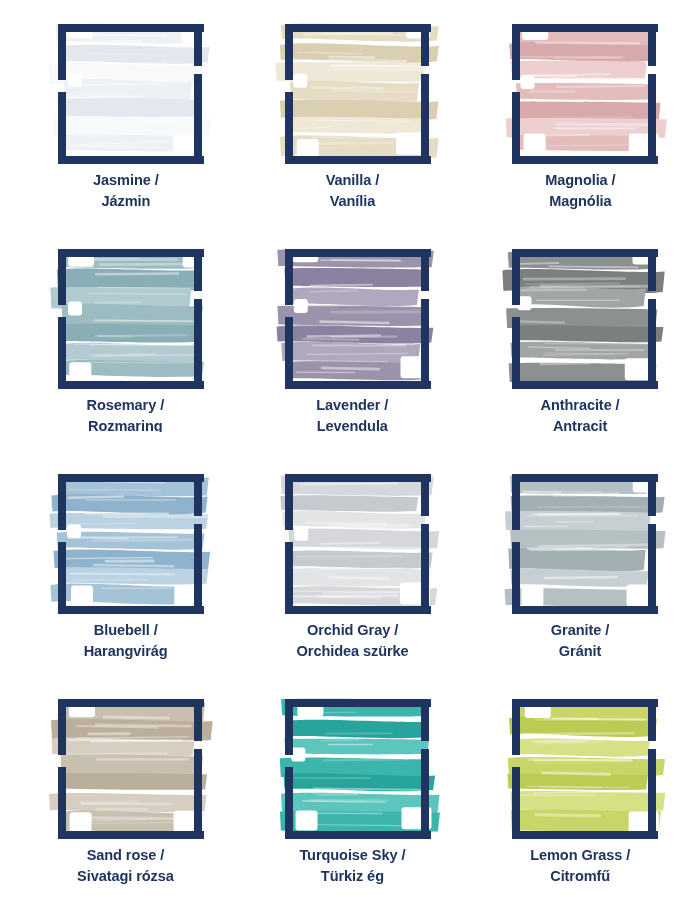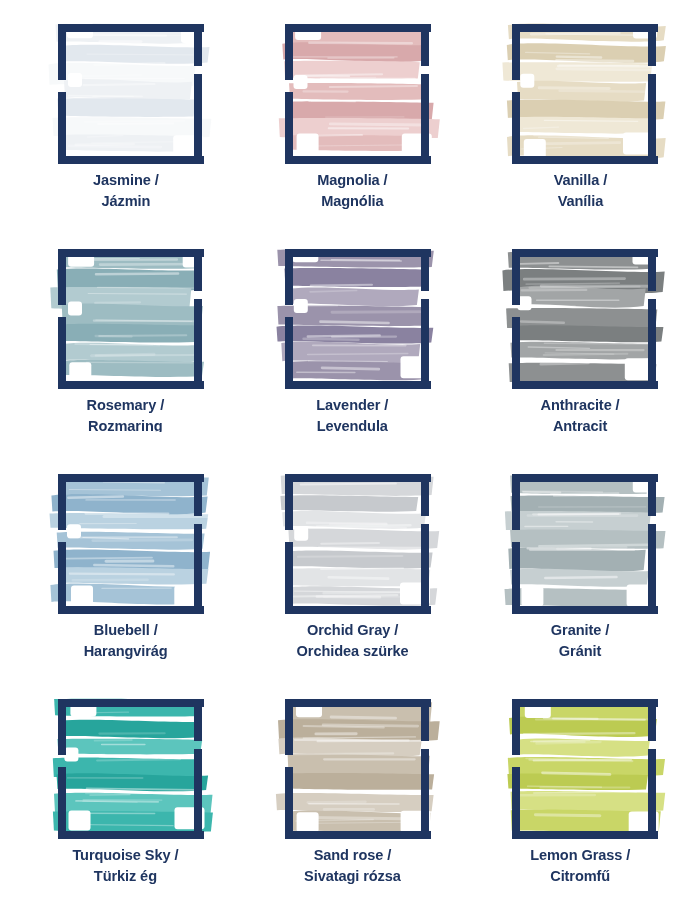--- a/index.html
+++ b/index.html
@@ -108,20 +108,67 @@
       </div>
       <div class="swatch-label">
         <span class="lbl-en">Jasmine /</span>
         <span class="lbl-hu">Jázmin</span>
       </div>
     </div>
     <div class="swatch-cell">
       <div class="swatch-art">
         <svg width="168" height="152" viewBox="-10 -6 168 152" xmlns="http://www.w3.org/2000/svg">
           <g>
+            <path d="M1.9 9.0 C31.9 4.0 125.8 12.9 159.8 10.0 L157.8 24.2 C119.8 29.1 27.9 20.2 2.9 23.2 Z" fill="#e6dcc4"></path>
+            <path d="M0.8 28.9 C30.8 23.8 125.9 33.0 159.9 29.9 L157.9 45.2 C119.9 50.3 26.8 41.1 1.8 44.2 Z" fill="#dbcfb2"></path>
+            <path d="M-3.6 46.5 C26.4 45.8 112.2 46.2 146.2 47.5 L144.2 65.4 C106.2 66.1 22.4 65.7 -2.6 64.4 Z" fill="#efe8d6"></path>
+            <path d="M11.0 66.0 C41.0 61.7 106.1 69.2 140.1 67.0 L138.1 84.4 C100.1 88.7 37.0 81.1 12.0 83.4 Z" fill="#e6dcc4"></path>
+            <path d="M0.9 84.6 C30.9 81.4 125.4 86.8 159.4 85.6 L157.4 102.9 C119.4 106.2 26.9 100.7 1.9 101.9 Z" fill="#dbcfb2"></path>
+            <path d="M7.4 101.3 C37.4 99.6 111.3 102.1 145.3 102.3 L143.3 117.1 C105.3 118.8 33.4 116.3 8.4 116.1 Z" fill="#efe8d6"></path>
+            <path d="M1.0 121.0 C31.0 115.7 125.7 125.2 159.7 122.0 L157.7 141.3 C119.7 146.5 27.0 137.1 2.0 140.3 Z" fill="#e6dcc4"></path>
+            <path d="M28.1 119.3 L117.7 120.6" stroke="#ffffff" stroke-opacity="0.31" stroke-width="1.9" fill="none" stroke-linecap="round"></path>
+            <path d="M53.3 49.0 L132.9 49.6" stroke="#ffffff" stroke-opacity="0.23" stroke-width="1.6" fill="none" stroke-linecap="round"></path>
+            <path d="M52.2 50.0 L163.9 50.5" stroke="#ffffff" stroke-opacity="0.43" stroke-width="2.6" fill="none" stroke-linecap="round"></path>
+            <path d="M28.0 127.9 L113.8 126.6" stroke="#ffffff" stroke-opacity="0.28" stroke-width="2.7" fill="none" stroke-linecap="round"></path>
+            <path d="M32.6 121.2 L102.4 122.3" stroke="#ffffff" stroke-opacity="0.33" stroke-width="1.2" fill="none" stroke-linecap="round"></path>
+            <path d="M33.2 71.7 L103.2 72.4" stroke="#ffffff" stroke-opacity="0.31" stroke-width="3.0" fill="none" stroke-linecap="round"></path>
+            <path d="M40.1 17.7 L126.8 19.1" stroke="#ffffff" stroke-opacity="0.31" stroke-width="1.6" fill="none" stroke-linecap="round"></path>
+            <path d="M53.6 74.8 L144.1 75.8" stroke="#ffffff" stroke-opacity="0.22" stroke-width="2.5" fill="none" stroke-linecap="round"></path>
+            <path d="M17.5 112.5 L52.6 111.2" stroke="#ffffff" stroke-opacity="0.28" stroke-width="1.3" fill="none" stroke-linecap="round"></path>
+            <path d="M50.8 52.8 L157.1 54.1" stroke="#ffffff" stroke-opacity="0.29" stroke-width="2.7" fill="none" stroke-linecap="round"></path>
+            <path d="M25.2 18.1 L113.2 16.9" stroke="#ffffff" stroke-opacity="0.37" stroke-width="2.9" fill="none" stroke-linecap="round"></path>
+            <path d="M50.5 44.3 L127.0 45.1" stroke="#ffffff" stroke-opacity="0.41" stroke-width="2.7" fill="none" stroke-linecap="round"></path>
+            <path d="M50.8 40.6 L95.1 41.5" stroke="#ffffff" stroke-opacity="0.43" stroke-width="2.4" fill="none" stroke-linecap="round"></path>
+            <path d="M38.4 104.4 L131.7 105.4" stroke="#ffffff" stroke-opacity="0.42" stroke-width="1.2" fill="none" stroke-linecap="round"></path>
+            <path d="M15.2 133.0 L56.0 131.5" stroke="#ffffff" stroke-opacity="0.29" stroke-width="1.0" fill="none" stroke-linecap="round"></path>
+            <path d="M19.6 36.4 L83.7 37.8" stroke="#ffffff" stroke-opacity="0.32" stroke-width="1.2" fill="none" stroke-linecap="round"></path>
+            <rect x="127.0" y="8.6" width="24" height="14" fill="#ffffff" rx="3"></rect>
+            <rect x="17.8" y="122.9" width="22" height="20" fill="#ffffff" rx="3"></rect>
+            <rect x="117.0" y="116.5" width="30" height="22" fill="#ffffff" rx="3"></rect>
+            <rect x="14.3" y="57.8" width="14" height="14" fill="#ffffff" rx="3"></rect>
+          </g>
+          <g>
+            <rect x="6" y="8" width="146" height="8" fill="#1f3560"></rect>
+            <rect x="142" y="8" width="8" height="42" fill="#1f3560"></rect>
+            <rect x="142" y="58" width="8" height="90" fill="#1f3560"></rect>
+            <rect x="6" y="140" width="146" height="8" fill="#1f3560"></rect>
+            <rect x="6" y="8" width="8" height="56" fill="#1f3560"></rect>
+            <rect x="6" y="76" width="8" height="72" fill="#1f3560"></rect>
+          </g>
+        </svg>
+      </div>
+      <div class="swatch-label">
+        <span class="lbl-en">Vanilla /</span>
+        <span class="lbl-hu">Vanília</span>
+      </div>
+    </div>
+    <div class="swatch-cell">
+      <div class="swatch-art">
+        <svg width="168" height="152" viewBox="-10 -6 168 152" xmlns="http://www.w3.org/2000/svg">
+          <g>
             <path d="M11.1 10.6 C41.1 5.6 112.4 14.6 146.4 11.6 L144.4 31.9 C106.4 36.9 37.1 27.8 12.1 30.9 Z" fill="#e3bcbc"></path>
             <path d="M3.3 27.8 C33.3 23.2 114.1 31.4 148.1 28.8 L146.1 44.5 C108.1 49.2 29.3 40.9 4.3 43.5 Z" fill="#d8a9ab"></path>
             <path d="M5.0 45.2 C35.0 44.6 106.8 44.7 140.8 46.2 L138.8 62.6 C100.8 63.1 31.0 63.0 6.0 61.6 Z" fill="#edcfcf"></path>
             <path d="M10.0 67.3 C40.0 66.4 110.3 67.2 144.3 68.3 L142.3 83.6 C104.3 84.6 36.0 83.7 11.0 82.6 Z" fill="#e3bcbc"></path>
             <path d="M8.7 85.7 C38.7 84.2 120.6 86.2 154.6 86.7 L152.6 105.5 C114.6 107.0 34.7 105.0 9.7 104.5 Z" fill="#d8a9ab"></path>
             <path d="M-0.2 102.3 C29.8 101.6 126.8 101.9 160.8 103.3 L158.8 122.1 C120.8 122.8 25.8 122.5 0.8 121.1 Z" fill="#edcfcf"></path>
             <path d="M11.2 119.3 C41.2 118.3 115.3 119.3 149.3 120.3 L147.3 134.6 C109.3 135.6 37.2 134.6 12.2 133.6 Z" fill="#e3bcbc"></path>
             <path d="M16.7 62.5 L96.5 61.4" stroke="#ffffff" stroke-opacity="0.23" stroke-width="1.5" fill="none" stroke-linecap="round"></path>
             <path d="M30.3 26.7 L132.8 27.3" stroke="#ffffff" stroke-opacity="0.38" stroke-width="2.4" fill="none" stroke-linecap="round"></path>
             <path d="M14.5 40.9 L118.0 40.9" stroke="#ffffff" stroke-opacity="0.24" stroke-width="1.6" fill="none" stroke-linecap="round"></path>
@@ -155,67 +202,20 @@
       </div>
       <div class="swatch-label">
         <span class="lbl-en">Magnolia /</span>
         <span class="lbl-hu">Magnólia</span>
       </div>
     </div>
     <div class="swatch-cell">
       <div class="swatch-art">
         <svg width="168" height="152" viewBox="-10 -6 168 152" xmlns="http://www.w3.org/2000/svg">
           <g>
-            <path d="M1.9 9.0 C31.9 4.0 125.8 12.9 159.8 10.0 L157.8 24.2 C119.8 29.1 27.9 20.2 2.9 23.2 Z" fill="#e6dcc4"></path>
-            <path d="M0.8 28.9 C30.8 23.8 125.9 33.0 159.9 29.9 L157.9 45.2 C119.9 50.3 26.8 41.1 1.8 44.2 Z" fill="#dbcfb2"></path>
-            <path d="M-3.6 46.5 C26.4 45.8 112.2 46.2 146.2 47.5 L144.2 65.4 C106.2 66.1 22.4 65.7 -2.6 64.4 Z" fill="#efe8d6"></path>
-            <path d="M11.0 66.0 C41.0 61.7 106.1 69.2 140.1 67.0 L138.1 84.4 C100.1 88.7 37.0 81.1 12.0 83.4 Z" fill="#e6dcc4"></path>
-            <path d="M0.9 84.6 C30.9 81.4 125.4 86.8 159.4 85.6 L157.4 102.9 C119.4 106.2 26.9 100.7 1.9 101.9 Z" fill="#dbcfb2"></path>
-            <path d="M7.4 101.3 C37.4 99.6 111.3 102.1 145.3 102.3 L143.3 117.1 C105.3 118.8 33.4 116.3 8.4 116.1 Z" fill="#efe8d6"></path>
-            <path d="M1.0 121.0 C31.0 115.7 125.7 125.2 159.7 122.0 L157.7 141.3 C119.7 146.5 27.0 137.1 2.0 140.3 Z" fill="#e6dcc4"></path>
-            <path d="M28.1 119.3 L117.7 120.6" stroke="#ffffff" stroke-opacity="0.31" stroke-width="1.9" fill="none" stroke-linecap="round"></path>
-            <path d="M53.3 49.0 L132.9 49.6" stroke="#ffffff" stroke-opacity="0.23" stroke-width="1.6" fill="none" stroke-linecap="round"></path>
-            <path d="M52.2 50.0 L163.9 50.5" stroke="#ffffff" stroke-opacity="0.43" stroke-width="2.6" fill="none" stroke-linecap="round"></path>
-            <path d="M28.0 127.9 L113.8 126.6" stroke="#ffffff" stroke-opacity="0.28" stroke-width="2.7" fill="none" stroke-linecap="round"></path>
-            <path d="M32.6 121.2 L102.4 122.3" stroke="#ffffff" stroke-opacity="0.33" stroke-width="1.2" fill="none" stroke-linecap="round"></path>
-            <path d="M33.2 71.7 L103.2 72.4" stroke="#ffffff" stroke-opacity="0.31" stroke-width="3.0" fill="none" stroke-linecap="round"></path>
-            <path d="M40.1 17.7 L126.8 19.1" stroke="#ffffff" stroke-opacity="0.31" stroke-width="1.6" fill="none" stroke-linecap="round"></path>
-            <path d="M53.6 74.8 L144.1 75.8" stroke="#ffffff" stroke-opacity="0.22" stroke-width="2.5" fill="none" stroke-linecap="round"></path>
-            <path d="M17.5 112.5 L52.6 111.2" stroke="#ffffff" stroke-opacity="0.28" stroke-width="1.3" fill="none" stroke-linecap="round"></path>
-            <path d="M50.8 52.8 L157.1 54.1" stroke="#ffffff" stroke-opacity="0.29" stroke-width="2.7" fill="none" stroke-linecap="round"></path>
-            <path d="M25.2 18.1 L113.2 16.9" stroke="#ffffff" stroke-opacity="0.37" stroke-width="2.9" fill="none" stroke-linecap="round"></path>
-            <path d="M50.5 44.3 L127.0 45.1" stroke="#ffffff" stroke-opacity="0.41" stroke-width="2.7" fill="none" stroke-linecap="round"></path>
-            <path d="M50.8 40.6 L95.1 41.5" stroke="#ffffff" stroke-opacity="0.43" stroke-width="2.4" fill="none" stroke-linecap="round"></path>
-            <path d="M38.4 104.4 L131.7 105.4" stroke="#ffffff" stroke-opacity="0.42" stroke-width="1.2" fill="none" stroke-linecap="round"></path>
-            <path d="M15.2 133.0 L56.0 131.5" stroke="#ffffff" stroke-opacity="0.29" stroke-width="1.0" fill="none" stroke-linecap="round"></path>
-            <path d="M19.6 36.4 L83.7 37.8" stroke="#ffffff" stroke-opacity="0.32" stroke-width="1.2" fill="none" stroke-linecap="round"></path>
-            <rect x="127.0" y="8.6" width="24" height="14" fill="#ffffff" rx="3"></rect>
-            <rect x="17.8" y="122.9" width="22" height="20" fill="#ffffff" rx="3"></rect>
-            <rect x="117.0" y="116.5" width="30" height="22" fill="#ffffff" rx="3"></rect>
-            <rect x="14.3" y="57.8" width="14" height="14" fill="#ffffff" rx="3"></rect>
-          </g>
-          <g>
-            <rect x="6" y="8" width="146" height="8" fill="#1f3560"></rect>
-            <rect x="142" y="8" width="8" height="42" fill="#1f3560"></rect>
-            <rect x="142" y="58" width="8" height="90" fill="#1f3560"></rect>
-            <rect x="6" y="140" width="146" height="8" fill="#1f3560"></rect>
-            <rect x="6" y="8" width="8" height="56" fill="#1f3560"></rect>
-            <rect x="6" y="76" width="8" height="72" fill="#1f3560"></rect>
-          </g>
-        </svg>
-      </div>
-      <div class="swatch-label">
-        <span class="lbl-en">Vanilla /</span>
-        <span class="lbl-hu">Vanília</span>
-      </div>
-    </div>
-    <div class="swatch-cell">
-      <div class="swatch-art">
-        <svg width="168" height="152" viewBox="-10 -6 168 152" xmlns="http://www.w3.org/2000/svg">
-          <g>
             <path d="M9.7 11.8 C39.7 10.4 114.4 12.3 148.4 12.8 L146.4 27.2 C108.4 28.6 35.7 26.7 10.7 26.2 Z" fill="#9dbcc2"></path>
             <path d="M4.8 28.4 C34.8 25.2 111.9 30.7 145.9 29.4 L143.9 49.0 C105.9 52.3 30.8 46.8 5.8 48.0 Z" fill="#89aeb6"></path>
             <path d="M-1.7 46.4 C28.3 45.8 105.3 46.0 139.3 47.4 L137.3 68.3 C99.3 68.9 24.3 68.7 -0.7 67.3 Z" fill="#b2cbd0"></path>
             <path d="M9.7 63.9 C39.7 59.5 116.9 67.3 150.9 64.9 L148.9 84.5 C110.9 88.9 35.7 81.1 10.7 83.5 Z" fill="#9dbcc2"></path>
             <path d="M8.8 83.5 C38.8 81.7 110.4 84.2 144.4 84.5 L142.4 100.9 C104.4 102.6 34.8 100.1 9.8 99.9 Z" fill="#89aeb6"></path>
             <path d="M10.3 103.0 C40.3 98.6 113.5 106.4 147.5 104.0 L145.5 120.3 C107.5 124.7 36.3 116.9 11.3 119.3 Z" fill="#b2cbd0"></path>
             <path d="M9.1 119.8 C39.1 117.1 118.0 121.5 152.0 120.8 L150.0 135.0 C112.0 137.7 35.1 133.3 10.1 134.0 Z" fill="#9dbcc2"></path>
             <path d="M48.1 23.6 L158.6 23.0" stroke="#ffffff" stroke-opacity="0.34" stroke-width="2.6" fill="none" stroke-linecap="round"></path>
             <path d="M34.4 121.3 L140.9 121.8" stroke="#ffffff" stroke-opacity="0.26" stroke-width="1.2" fill="none" stroke-linecap="round"></path>
             <path d="M41.8 79.6 L149.9 80.2" stroke="#ffffff" stroke-opacity="0.30" stroke-width="2.1" fill="none" stroke-linecap="round"></path>
@@ -480,20 +480,66 @@
       </div>
       <div class="swatch-label">
         <span class="lbl-en">Granite /</span>
         <span class="lbl-hu">Gránit</span>
       </div>
     </div>
     <div class="swatch-cell">
       <div class="swatch-art">
         <svg width="168" height="152" viewBox="-10 -6 168 152" xmlns="http://www.w3.org/2000/svg">
           <g>
+            <path d="M11.0 10.3 C41.0 9.6 119.1 9.9 153.1 11.3 L151.1 32.1 C113.1 32.7 37.0 32.4 12.0 31.1 Z" fill="#c9bfae"></path>
+            <path d="M-1.0 29.3 C29.0 26.4 126.7 31.3 160.7 30.3 L158.7 49.0 C120.7 51.9 25.0 47.0 -0.0 48.0 Z" fill="#bbaf9b"></path>
+            <path d="M-0.6 47.8 C29.4 43.3 108.7 51.2 142.7 48.8 L140.7 64.2 C102.7 68.6 25.4 60.7 0.4 63.2 Z" fill="#d6cec1"></path>
+            <path d="M8.6 63.7 C38.6 59.2 116.9 67.3 150.9 64.7 L148.9 85.4 C110.9 90.0 34.6 81.9 9.6 84.4 Z" fill="#c9bfae"></path>
+            <path d="M11.4 82.3 C41.4 81.3 121.1 82.3 155.1 83.3 L153.1 98.4 C115.1 99.4 37.4 98.4 12.4 97.4 Z" fill="#bbaf9b"></path>
+            <path d="M-3.1 102.9 C26.9 100.1 120.6 104.8 154.6 103.9 L152.6 120.2 C114.6 123.0 22.9 118.4 -2.1 119.2 Z" fill="#d6cec1"></path>
+            <path d="M10.2 120.8 C40.2 116.1 117.9 124.6 151.9 121.8 L149.9 141.2 C111.9 145.9 36.2 137.4 11.2 140.2 Z" fill="#c9bfae"></path>
+            <path d="M38.5 50.3 L149.3 49.8" stroke="#ffffff" stroke-opacity="0.46" stroke-width="1.9" fill="none" stroke-linecap="round"></path>
+            <path d="M24.2 47.1 L136.5 45.9" stroke="#ffffff" stroke-opacity="0.41" stroke-width="1.1" fill="none" stroke-linecap="round"></path>
+            <path d="M29.1 126.4 L124.8 127.7" stroke="#ffffff" stroke-opacity="0.33" stroke-width="3.0" fill="none" stroke-linecap="round"></path>
+            <path d="M45.2 118.4 L94.6 118.4" stroke="#ffffff" stroke-opacity="0.25" stroke-width="2.8" fill="none" stroke-linecap="round"></path>
+            <path d="M44.1 33.9 L138.7 35.1" stroke="#ffffff" stroke-opacity="0.34" stroke-width="2.7" fill="none" stroke-linecap="round"></path>
+            <path d="M14.1 63.3 L114.2 62.4" stroke="#ffffff" stroke-opacity="0.30" stroke-width="2.1" fill="none" stroke-linecap="round"></path>
+            <path d="M16.1 48.9 L129.6 49.3" stroke="#ffffff" stroke-opacity="0.42" stroke-width="2.2" fill="none" stroke-linecap="round"></path>
+            <path d="M24.6 35.1 L104.8 36.6" stroke="#ffffff" stroke-opacity="0.34" stroke-width="2.0" fill="none" stroke-linecap="round"></path>
+            <path d="M37.3 132.3 L134.5 131.3" stroke="#ffffff" stroke-opacity="0.27" stroke-width="1.1" fill="none" stroke-linecap="round"></path>
+            <path d="M16.9 130.0 L94.2 128.5" stroke="#ffffff" stroke-opacity="0.25" stroke-width="1.4" fill="none" stroke-linecap="round"></path>
+            <path d="M36.9 42.9 L77.2 42.7" stroke="#ffffff" stroke-opacity="0.43" stroke-width="2.9" fill="none" stroke-linecap="round"></path>
+            <path d="M45.2 68.3 L135.6 68.3" stroke="#ffffff" stroke-opacity="0.40" stroke-width="2.3" fill="none" stroke-linecap="round"></path>
+            <path d="M38.6 14.1 L124.5 12.7" stroke="#ffffff" stroke-opacity="0.38" stroke-width="2.6" fill="none" stroke-linecap="round"></path>
+            <path d="M52.1 26.0 L116.6 27.2" stroke="#ffffff" stroke-opacity="0.38" stroke-width="2.8" fill="none" stroke-linecap="round"></path>
+            <path d="M29.8 112.8 L120.0 113.1" stroke="#ffffff" stroke-opacity="0.44" stroke-width="1.5" fill="none" stroke-linecap="round"></path>
+            <path d="M28.8 111.6 L86.4 110.8" stroke="#ffffff" stroke-opacity="0.21" stroke-width="2.7" fill="none" stroke-linecap="round"></path>
+            <rect x="17.0" y="10.3" width="26" height="16" fill="#ffffff" rx="3"></rect>
+            <rect x="17.6" y="121.3" width="22" height="20" fill="#ffffff" rx="3"></rect>
+            <rect x="121.6" y="119.8" width="30" height="22" fill="#ffffff" rx="3"></rect>
+          </g>
+          <g>
+            <rect x="6" y="8" width="146" height="8" fill="#1f3560"></rect>
+            <rect x="142" y="8" width="8" height="42" fill="#1f3560"></rect>
+            <rect x="142" y="58" width="8" height="90" fill="#1f3560"></rect>
+            <rect x="6" y="140" width="146" height="8" fill="#1f3560"></rect>
+            <rect x="6" y="8" width="8" height="56" fill="#1f3560"></rect>
+            <rect x="6" y="76" width="8" height="72" fill="#1f3560"></rect>
+          </g>
+        </svg>
+      </div>
+      <div class="swatch-label">
+        <span class="lbl-en">Sand rose /</span>
+        <span class="lbl-hu">Sivatagi rózsa</span>
+      </div>
+    </div>
+    <div class="swatch-cell">
+      <div class="swatch-art">
+        <svg width="168" height="152" viewBox="-10 -6 168 152" xmlns="http://www.w3.org/2000/svg">
+          <g>
             <path d="M2.1 8.1 C32.1 7.3 110.1 7.9 144.1 9.1 L142.1 25.2 C104.1 26.0 28.1 25.3 3.1 24.2 Z" fill="#3cb6ad"></path>
             <path d="M8.3 29.7 C38.3 26.6 113.5 31.9 147.5 30.7 L145.5 46.3 C107.5 49.4 34.3 44.1 9.3 45.3 Z" fill="#27a59c"></path>
             <path d="M5.4 48.0 C35.4 47.5 116.2 47.5 150.2 49.0 L148.2 63.1 C110.2 63.6 31.4 63.6 6.4 62.1 Z" fill="#5cc5bd"></path>
             <path d="M0.8 67.3 C30.8 64.9 115.1 68.6 149.1 68.3 L147.1 87.1 C109.1 89.4 26.8 85.8 1.8 86.1 Z" fill="#3cb6ad"></path>
             <path d="M4.5 83.6 C34.5 79.5 122.1 86.8 156.1 84.6 L154.1 99.1 C116.1 103.2 30.5 95.9 5.5 98.1 Z" fill="#27a59c"></path>
             <path d="M2.0 102.8 C32.0 99.5 126.5 105.1 160.5 103.8 L158.5 122.9 C120.5 126.2 28.0 120.6 3.0 121.9 Z" fill="#5cc5bd"></path>
             <path d="M0.9 120.6 C30.9 119.7 126.9 120.4 160.9 121.6 L158.9 140.4 C120.9 141.2 26.9 140.5 1.9 139.4 Z" fill="#3cb6ad"></path>
             <path d="M34.6 97.4 L144.6 98.8" stroke="#ffffff" stroke-opacity="0.44" stroke-width="1.8" fill="none" stroke-linecap="round"></path>
             <path d="M22.5 22.0 L76.5 21.2" stroke="#ffffff" stroke-opacity="0.23" stroke-width="1.2" fill="none" stroke-linecap="round"></path>
             <path d="M47.6 65.7 L105.1 67.0" stroke="#ffffff" stroke-opacity="0.32" stroke-width="1.9" fill="none" stroke-linecap="round"></path>
@@ -527,66 +573,20 @@
       </div>
       <div class="swatch-label">
         <span class="lbl-en">Turquoise Sky /</span>
         <span class="lbl-hu">Türkiz ég</span>
       </div>
     </div>
     <div class="swatch-cell">
       <div class="swatch-art">
         <svg width="168" height="152" viewBox="-10 -6 168 152" xmlns="http://www.w3.org/2000/svg">
           <g>
-            <path d="M11.0 10.3 C41.0 9.6 119.1 9.9 153.1 11.3 L151.1 32.1 C113.1 32.7 37.0 32.4 12.0 31.1 Z" fill="#c9bfae"></path>
-            <path d="M-1.0 29.3 C29.0 26.4 126.7 31.3 160.7 30.3 L158.7 49.0 C120.7 51.9 25.0 47.0 -0.0 48.0 Z" fill="#bbaf9b"></path>
-            <path d="M-0.6 47.8 C29.4 43.3 108.7 51.2 142.7 48.8 L140.7 64.2 C102.7 68.6 25.4 60.7 0.4 63.2 Z" fill="#d6cec1"></path>
-            <path d="M8.6 63.7 C38.6 59.2 116.9 67.3 150.9 64.7 L148.9 85.4 C110.9 90.0 34.6 81.9 9.6 84.4 Z" fill="#c9bfae"></path>
-            <path d="M11.4 82.3 C41.4 81.3 121.1 82.3 155.1 83.3 L153.1 98.4 C115.1 99.4 37.4 98.4 12.4 97.4 Z" fill="#bbaf9b"></path>
-            <path d="M-3.1 102.9 C26.9 100.1 120.6 104.8 154.6 103.9 L152.6 120.2 C114.6 123.0 22.9 118.4 -2.1 119.2 Z" fill="#d6cec1"></path>
-            <path d="M10.2 120.8 C40.2 116.1 117.9 124.6 151.9 121.8 L149.9 141.2 C111.9 145.9 36.2 137.4 11.2 140.2 Z" fill="#c9bfae"></path>
-            <path d="M38.5 50.3 L149.3 49.8" stroke="#ffffff" stroke-opacity="0.46" stroke-width="1.9" fill="none" stroke-linecap="round"></path>
-            <path d="M24.2 47.1 L136.5 45.9" stroke="#ffffff" stroke-opacity="0.41" stroke-width="1.1" fill="none" stroke-linecap="round"></path>
-            <path d="M29.1 126.4 L124.8 127.7" stroke="#ffffff" stroke-opacity="0.33" stroke-width="3.0" fill="none" stroke-linecap="round"></path>
-            <path d="M45.2 118.4 L94.6 118.4" stroke="#ffffff" stroke-opacity="0.25" stroke-width="2.8" fill="none" stroke-linecap="round"></path>
-            <path d="M44.1 33.9 L138.7 35.1" stroke="#ffffff" stroke-opacity="0.34" stroke-width="2.7" fill="none" stroke-linecap="round"></path>
-            <path d="M14.1 63.3 L114.2 62.4" stroke="#ffffff" stroke-opacity="0.30" stroke-width="2.1" fill="none" stroke-linecap="round"></path>
-            <path d="M16.1 48.9 L129.6 49.3" stroke="#ffffff" stroke-opacity="0.42" stroke-width="2.2" fill="none" stroke-linecap="round"></path>
-            <path d="M24.6 35.1 L104.8 36.6" stroke="#ffffff" stroke-opacity="0.34" stroke-width="2.0" fill="none" stroke-linecap="round"></path>
-            <path d="M37.3 132.3 L134.5 131.3" stroke="#ffffff" stroke-opacity="0.27" stroke-width="1.1" fill="none" stroke-linecap="round"></path>
-            <path d="M16.9 130.0 L94.2 128.5" stroke="#ffffff" stroke-opacity="0.25" stroke-width="1.4" fill="none" stroke-linecap="round"></path>
-            <path d="M36.9 42.9 L77.2 42.7" stroke="#ffffff" stroke-opacity="0.43" stroke-width="2.9" fill="none" stroke-linecap="round"></path>
-            <path d="M45.2 68.3 L135.6 68.3" stroke="#ffffff" stroke-opacity="0.40" stroke-width="2.3" fill="none" stroke-linecap="round"></path>
-            <path d="M38.6 14.1 L124.5 12.7" stroke="#ffffff" stroke-opacity="0.38" stroke-width="2.6" fill="none" stroke-linecap="round"></path>
-            <path d="M52.1 26.0 L116.6 27.2" stroke="#ffffff" stroke-opacity="0.38" stroke-width="2.8" fill="none" stroke-linecap="round"></path>
-            <path d="M29.8 112.8 L120.0 113.1" stroke="#ffffff" stroke-opacity="0.44" stroke-width="1.5" fill="none" stroke-linecap="round"></path>
-            <path d="M28.8 111.6 L86.4 110.8" stroke="#ffffff" stroke-opacity="0.21" stroke-width="2.7" fill="none" stroke-linecap="round"></path>
-            <rect x="17.0" y="10.3" width="26" height="16" fill="#ffffff" rx="3"></rect>
-            <rect x="17.6" y="121.3" width="22" height="20" fill="#ffffff" rx="3"></rect>
-            <rect x="121.6" y="119.8" width="30" height="22" fill="#ffffff" rx="3"></rect>
-          </g>
-          <g>
-            <rect x="6" y="8" width="146" height="8" fill="#1f3560"></rect>
-            <rect x="142" y="8" width="8" height="42" fill="#1f3560"></rect>
-            <rect x="142" y="58" width="8" height="90" fill="#1f3560"></rect>
-            <rect x="6" y="140" width="146" height="8" fill="#1f3560"></rect>
-            <rect x="6" y="8" width="8" height="56" fill="#1f3560"></rect>
-            <rect x="6" y="76" width="8" height="72" fill="#1f3560"></rect>
-          </g>
-        </svg>
-      </div>
-      <div class="swatch-label">
-        <span class="lbl-en">Sand rose /</span>
-        <span class="lbl-hu">Sivatagi rózsa</span>
-      </div>
-    </div>
-    <div class="swatch-cell">
-      <div class="swatch-art">
-        <svg width="168" height="152" viewBox="-10 -6 168 152" xmlns="http://www.w3.org/2000/svg">
-          <g>
             <path d="M7.8 10.7 C37.8 6.1 115.9 14.3 149.9 11.7 L147.9 30.5 C109.9 35.1 33.8 26.9 8.8 29.5 Z" fill="#c9d667"></path>
             <path d="M3.0 27.1 C33.0 22.0 116.9 31.3 150.9 28.1 L148.9 44.4 C110.9 49.5 29.0 40.2 4.0 43.4 Z" fill="#bccb52"></path>
             <path d="M11.7 48.7 C41.7 45.0 109.8 51.5 143.8 49.7 L141.8 64.6 C103.8 68.3 37.7 61.9 12.7 63.6 Z" fill="#d6e084"></path>
             <path d="M1.8 67.0 C31.8 63.9 125.0 69.1 159.0 68.0 L157.0 84.1 C119.0 87.2 27.8 82.1 2.8 83.1 Z" fill="#c9d667"></path>
             <path d="M1.4 83.1 C31.4 81.6 108.0 83.6 142.0 84.1 L140.0 98.4 C102.0 99.9 27.4 97.9 2.4 97.4 Z" fill="#bccb52"></path>
             <path d="M4.5 100.7 C34.5 98.5 125.2 102.0 159.2 101.7 L157.2 119.4 C119.2 121.7 30.5 118.2 5.5 118.4 Z" fill="#d6e084"></path>
             <path d="M4.7 119.3 C34.7 116.9 120.8 120.7 154.8 120.3 L152.8 140.6 C114.8 143.0 30.7 139.2 5.7 139.6 Z" fill="#c9d667"></path>
             <path d="M14.1 104.2 L88.8 104.0" stroke="#ffffff" stroke-opacity="0.22" stroke-width="2.5" fill="none" stroke-linecap="round"></path>
             <path d="M36.6 81.9 L103.9 83.4" stroke="#ffffff" stroke-opacity="0.47" stroke-width="2.9" fill="none" stroke-linecap="round"></path>
             <path d="M30.5 52.4 L94.4 50.9" stroke="#ffffff" stroke-opacity="0.19" stroke-width="2.6" fill="none" stroke-linecap="round"></path>

